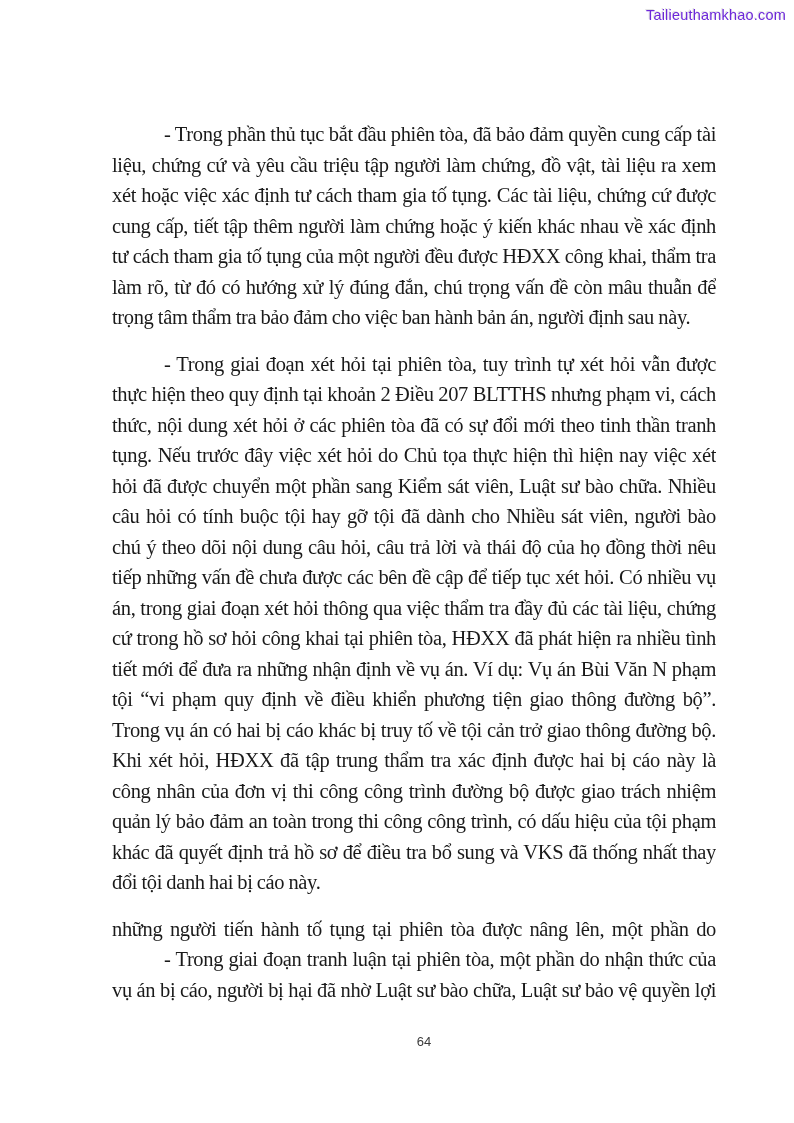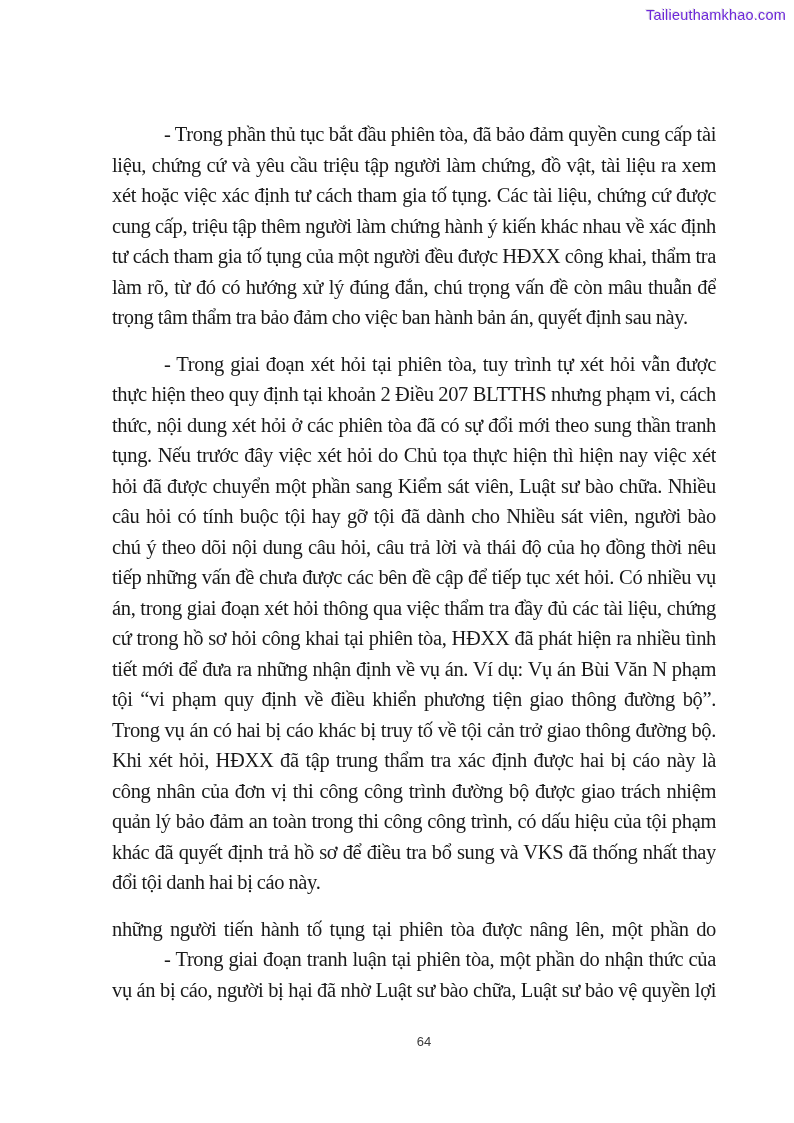--- a/index.html
+++ b/index.html
@@ -66,29 +66,29 @@
 
 <div class="page">
 
   <div class="watermark">Tailieuthamkhao.com</div>
 
   <main class="doc-body" id="doc-body">
       <div class="paragraph">
         <div class="line first">- Trong phần thủ tục bắt đầu phiên tòa, đã bảo đảm quyền cung cấp tài</div>
         <div class="line">liệu, chứng cứ và yêu cầu triệu tập người làm chứng, đồ vật, tài liệu ra xem</div>
         <div class="line">xét hoặc việc xác định tư cách tham gia tố tụng. Các tài liệu, chứng cứ được</div>
-        <div class="line">cung cấp, triệu tập thêm người làm chứng hành ý kiến khác nhau về xác định</div>
+        <div class="line">cung cấp, tiết tập thêm người làm chứng hoặc ý kiến khác nhau về xác định</div>
         <div class="line">tư cách tham gia tố tụng của một người đều được HĐXX công khai, thẩm tra để</div>
         <div class="line">làm rõ, từ đó có hướng xử lý đúng đắn, chú trọng vấn đề còn mâu thuẫn để hướng</div>
-        <div class="line last">trọng tâm thẩm tra bảo đảm cho việc ban hành bản án, quyết định sau này.</div>
+        <div class="line last">trọng tâm thẩm tra bảo đảm cho việc ban hành bản án, người định sau này.</div>
       </div>
       <div class="paragraph">
         <div class="line first">- Trong giai đoạn xét hỏi tại phiên tòa, tuy trình tự xét hỏi vẫn được</div>
         <div class="line">thực hiện theo quy định tại khoản 2 Điều 207 BLTTHS nhưng phạm vi, cách</div>
-        <div class="line">thức, nội dung xét hỏi ở các phiên tòa đã có sự đổi mới theo sung thần tranh</div>
+        <div class="line">thức, nội dung xét hỏi ở các phiên tòa đã có sự đổi mới theo tinh thần tranh</div>
         <div class="line">tụng. Nếu trước đây việc xét hỏi do Chủ tọa thực hiện thì hiện nay việc xét</div>
         <div class="line">hỏi đã được chuyển một phần sang Kiểm sát viên, Luật sư bào chữa. Nhiều</div>
         <div class="line">câu hỏi có tính buộc tội hay gỡ tội đã dành cho Nhiều sát viên, người bào</div>
         <div class="line">chú ý theo dõi nội dung câu hỏi, câu trả lời và thái độ của họ đồng thời nêu</div>
         <div class="line">tiếp những vấn đề chưa được các bên đề cập để tiếp tục xét hỏi. Có nhiều vụ</div>
         <div class="line">án, trong giai đoạn xét hỏi thông qua việc thẩm tra đầy đủ các tài liệu, chứng</div>
         <div class="line">cứ trong hồ sơ hỏi công khai tại phiên tòa, HĐXX đã phát hiện ra nhiều tình</div>
         <div class="line">tiết mới để đưa ra những nhận định về vụ án. Ví dụ: Vụ án Bùi Văn N phạm</div>
         <div class="line">tội “vi phạm quy định về điều khiển phương tiện giao thông đường bộ”.</div>
         <div class="line">Trong vụ án có hai bị cáo khác bị truy tố về tội cản trở giao thông đường bộ.</div>

